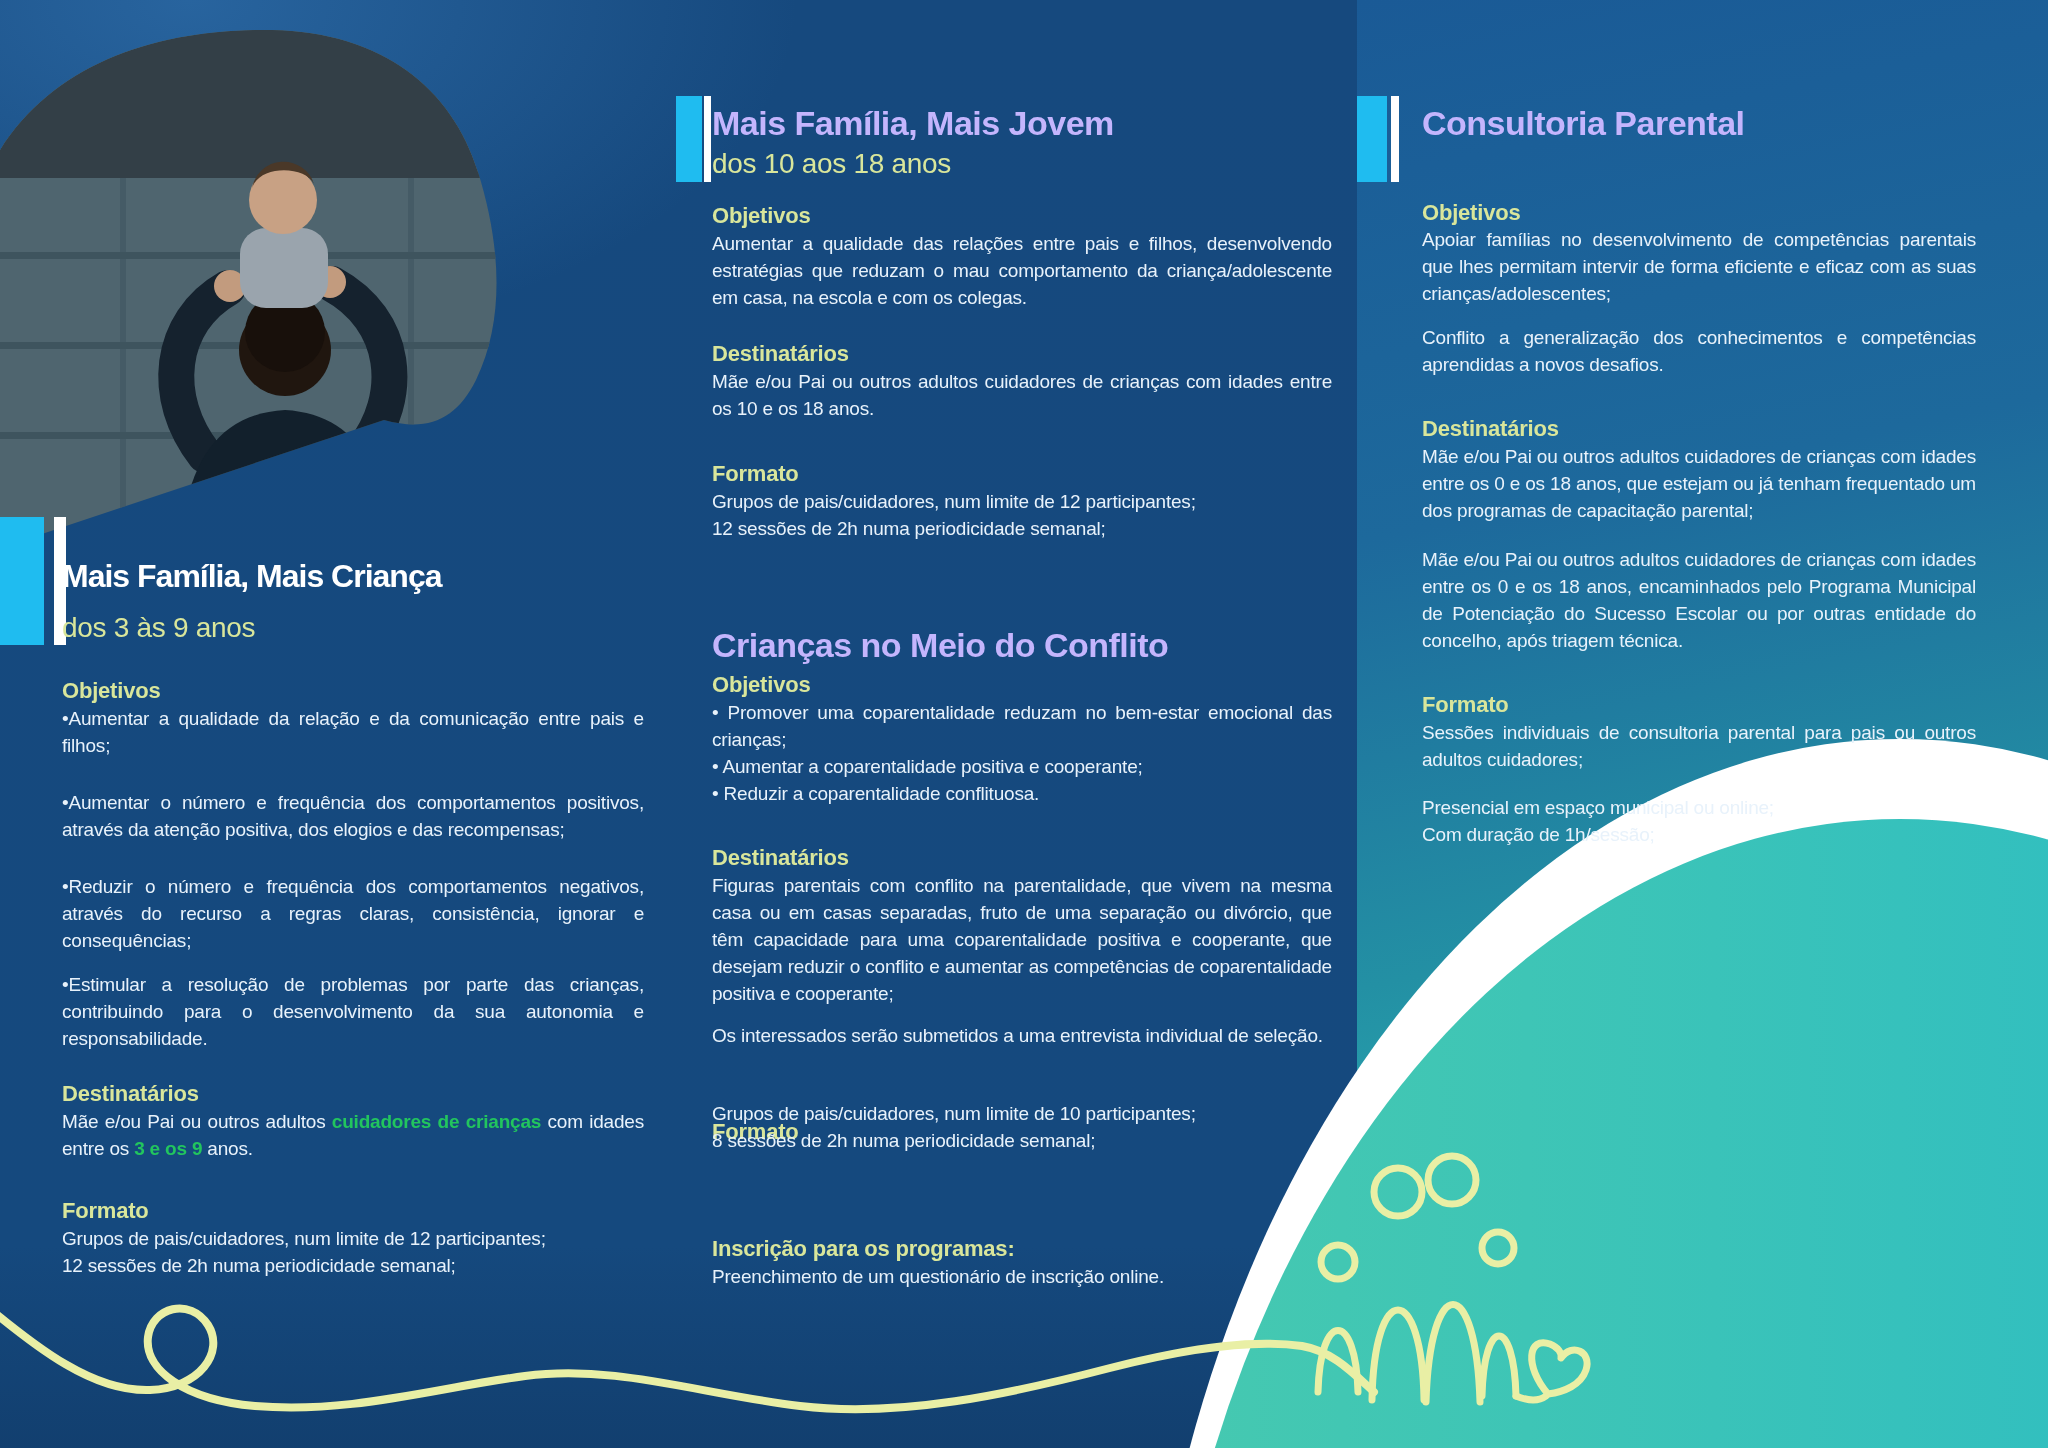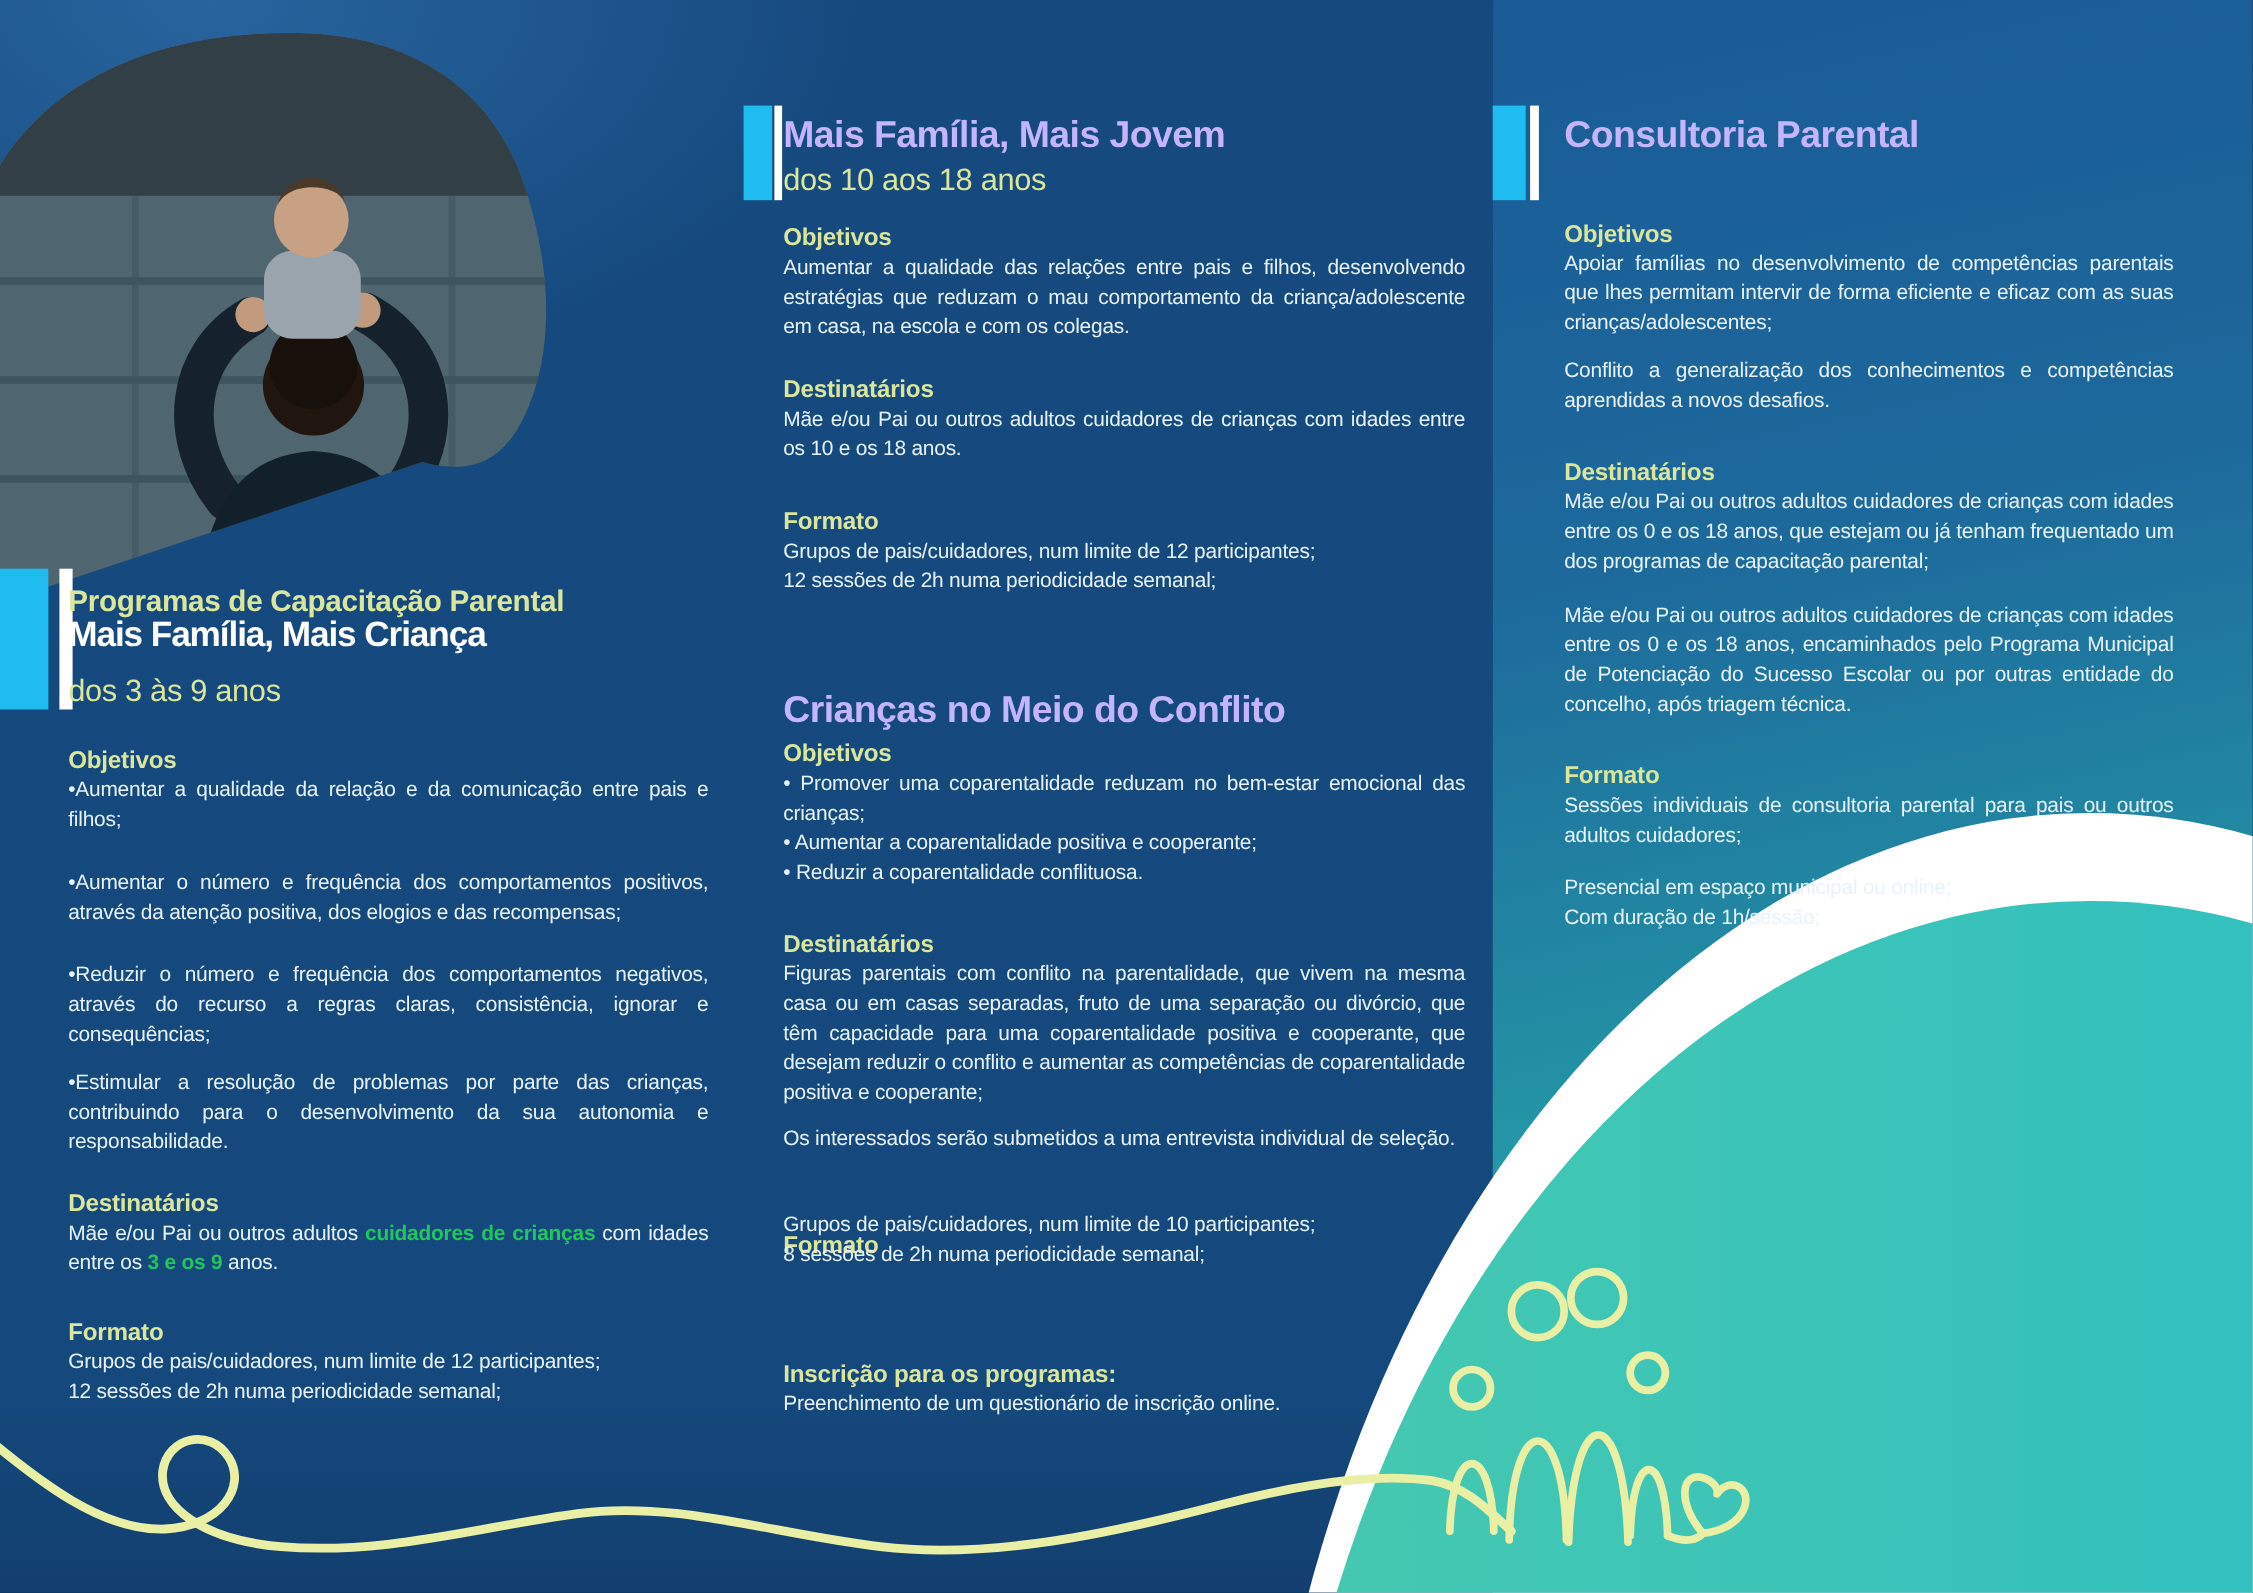--- a/index.html
+++ b/index.html
@@ -111,21 +111,20 @@
   </svg>
 
   <div class="accent-cyan" style="left:0;top:517px;width:44px;height:128px"></div>
   <div class="accent-stripe" style="left:54px;top:517px;width:12px;height:128px"></div>
   <div class="accent-cyan" style="left:676px;top:96px;width:26px;height:86px"></div>
   <div class="accent-stripe" style="left:704px;top:96px;width:7px;height:86px"></div>
   <div class="accent-cyan" style="left:1357px;top:96px;width:30px;height:86px"></div>
   <div class="accent-stripe" style="left:1391px;top:96px;width:8px;height:86px"></div>
 
   <section class="col" style="left:62px;width:582px">
-    <div class="blk kicker" style="top:531px">Programas de Capacitação Parental</div>
     <h1 class="blk big-title" style="top:558px">Mais Família, Mais Criança</h1>
     <div class="blk age" style="top:612px">dos 3 às 9 anos</div>
 
     <div class="blk h3" style="top:678px">Objetivos</div>
     <p class="blk body just" style="top:705px;width:582px">•Aumentar a qualidade da relação e da comunicação entre pais e filhos;</p>
     <p class="blk body just" style="top:789px;width:582px">•Aumentar o número e frequência dos comportamentos positivos, através da atenção positiva, dos elogios e das recompensas;</p>
     <p class="blk body just" style="top:873px;width:582px">•Reduzir o número e frequência dos comportamentos negativos, através do recurso a regras claras, consistência, ignorar e consequências;</p>
     <p class="blk body just" style="top:971px;width:582px">•Estimular a resolução de problemas por parte das crianças, contribuindo para o desenvolvimento da sua autonomia e responsabilidade.</p>
 
     <div class="blk h3" style="top:1081px">Destinatários</div>

